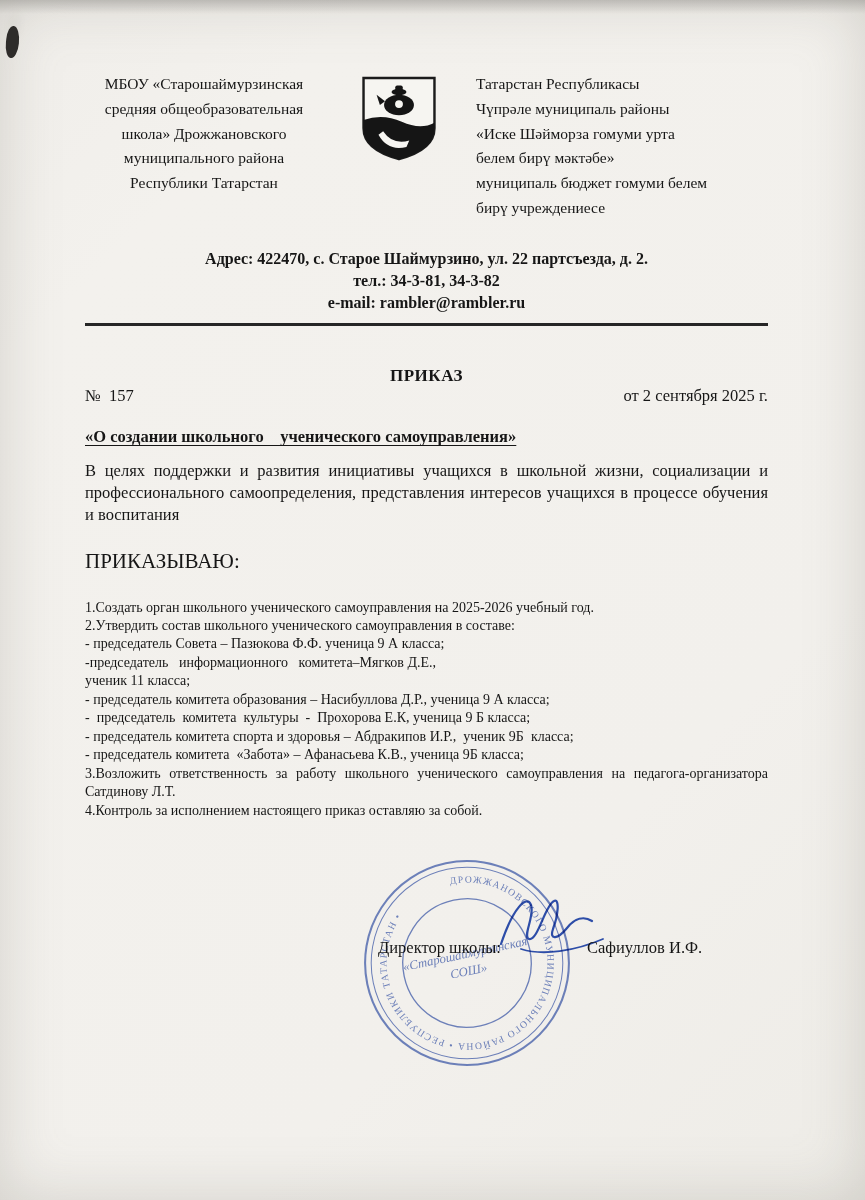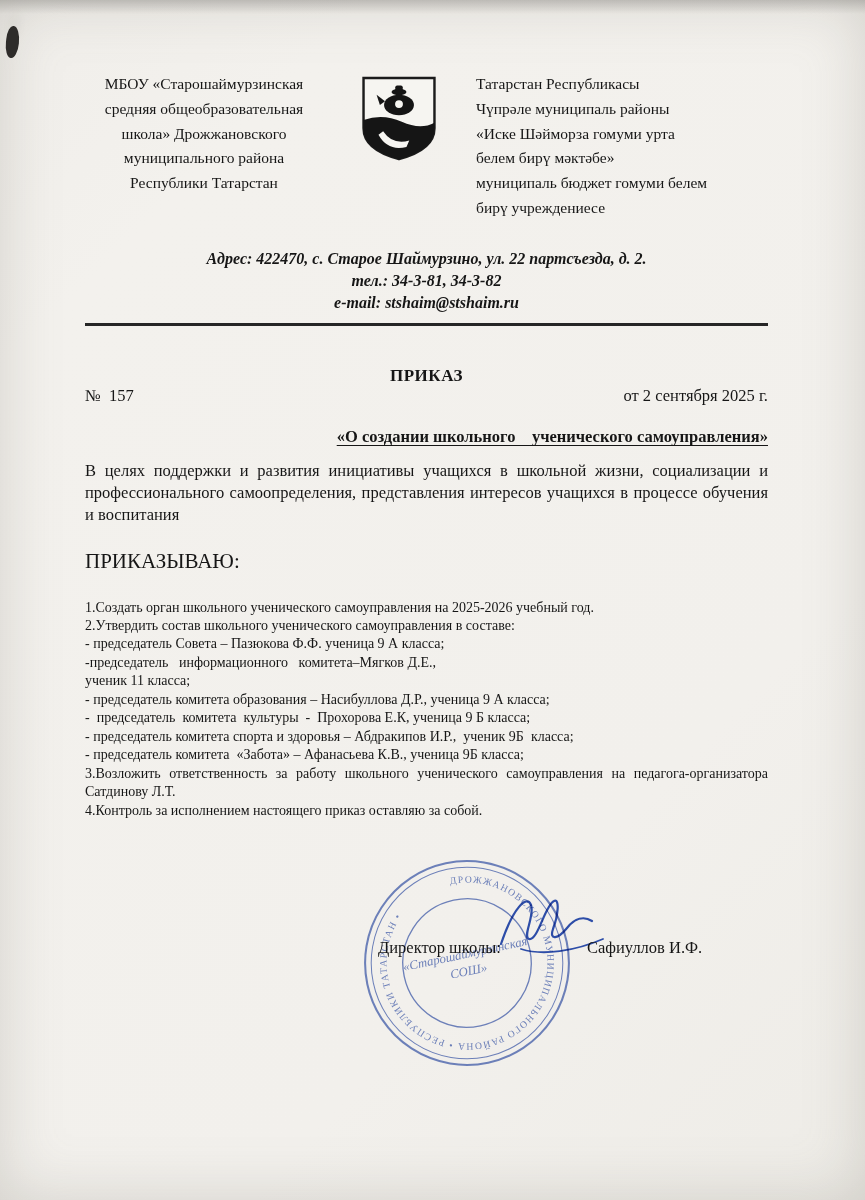--- a/index.html
+++ b/index.html
@@ -28,27 +28,27 @@
     position:absolute;left:0;top:0;width:100%;height:14px;
     background:linear-gradient(180deg,rgba(90,88,84,.28),rgba(90,88,84,0));
   }
   .pre{white-space:pre-wrap;}
   
   .letterhead{display:flex;align-items:flex-start;justify-content:space-between;min-height:158px;}
   .lh-left{width:238px;text-align:center;font-size:15.5px;line-height:1.6;}
   .lh-logo{width:86px;margin-top:2px;flex:0 0 auto;}
   .lh-right{width:292px;text-align:left;font-size:15.5px;line-height:1.6;}
   
-  .contact{margin-top:18px;text-align:center;font-style:italic;font-weight:bold;font-size:16px;line-height:1.38;}
+  .contact{margin-top:18px;text-align:center;font-weight:bold;font-size:16px;line-height:1.38;}
   .rule{border:none;border-top:3px solid #262626;margin:9px 0 0 0;}
   
   .order-title{margin-top:40px;text-align:center;font-weight:bold;font-size:17px;letter-spacing:.5px;}
   .num-date{display:flex;justify-content:space-between;font-size:16.5px;}
   .num{white-space:pre;}
-  .subject{margin-top:21px;text-align:right;font-weight:bold;font-size:16.5px;text-decoration:underline;text-underline-offset:3px;}
+  .subject{margin-top:21px;text-align:left;font-weight:bold;font-size:16.5px;text-decoration:underline;text-underline-offset:3px;}
   
   .preamble{margin:13px 0 0 0;font-size:16.5px;line-height:1.32;text-align:justify;}
   .command{margin:23px 0 0 0;font-size:21px;}
   .order-body{margin-top:25px;}
   .order-body p{margin:0;font-size:14px;line-height:1.32;text-align:justify;}
   .order-body p.line{white-space:pre;text-align:left;}
   
   .sig-row{position:relative;margin-top:80px;height:60px;font-size:16.5px;}
   .sig-label{position:absolute;left:293px;top:38px;}
   .sig-name{position:absolute;left:502px;top:38px;}
@@ -90,21 +90,21 @@
 Чүпрәле муниципаль районы
 «Иске Шәйморза гомуми урта
 белем бирү мәктәбе»
 муниципаль бюджет гомуми белем
 бирү учреждениесе</div>
   </header>
 
   <div class="contact">
     <div>Адрес: 422470, с. Старое Шаймурзино, ул. 22 партсъезда, д. 2.</div>
     <div>тел.: 34-3-81, 34-3-82</div>
-    <div>e-mail: stshaim@stshaim.ru</div>
+    <div>e-mail: rambler@rambler.ru</div>
   </div>
 
   <hr class="rule">
 
   <div class="order-title">ПРИКАЗ</div>
 
   <div class="num-date">
     <span class="num">№  157</span>
     <span>от 2 сентября 2025 г.</span>
   </div>

